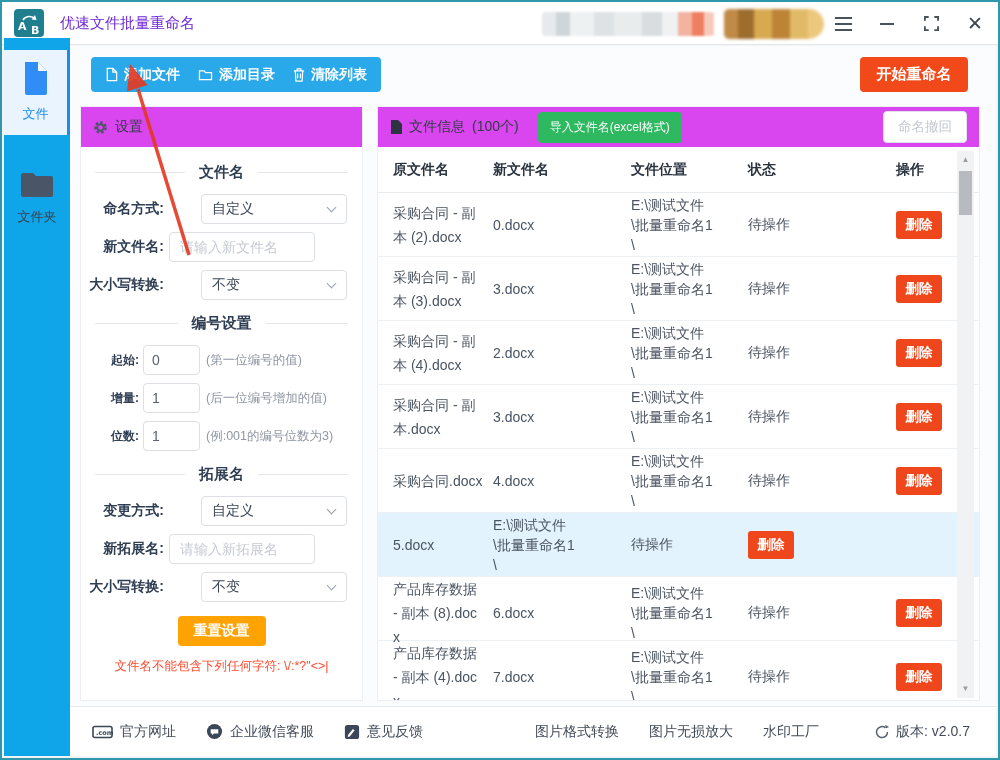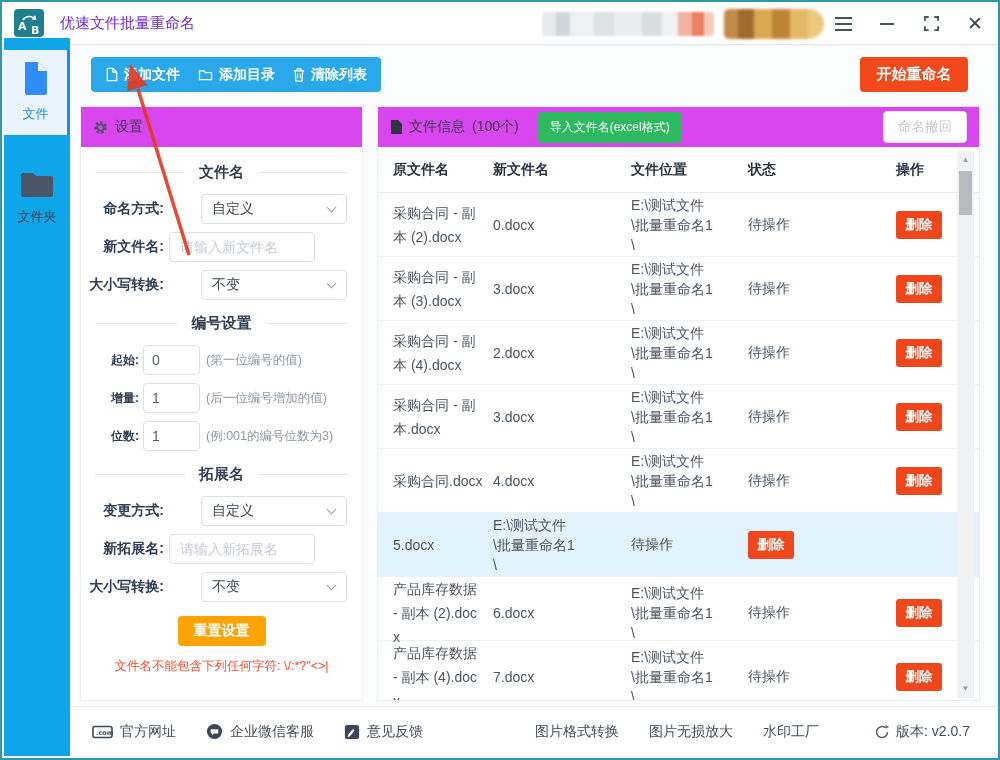--- a/index.html
+++ b/index.html
@@ -319,21 +319,21 @@
   <div class="grid-cols trow highlighted">
     <span>5.docx</span>
     <span class="cell-loc">E:\测试文件
 \批量重命名1
 \</span>
     <span>待操作</span>
     <span><button class="del-btn">删除</button></span>
   </div>
 
   <div class="grid-cols trow">
-    <span class="cell-old">产品库存数据 - 副本 (2).docx</span>
+    <span class="cell-old">产品库存数据 - 副本 (8).docx</span>
     <span>6.docx</span>
     <span class="cell-loc">E:\测试文件
 \批量重命名1
 \</span>
     <span>待操作</span>
     <span><button class="del-btn">删除</button></span>
   </div>
 
   <div class="grid-cols trow">
     <span class="cell-old">产品库存数据 - 副本 (4).docx</span>

